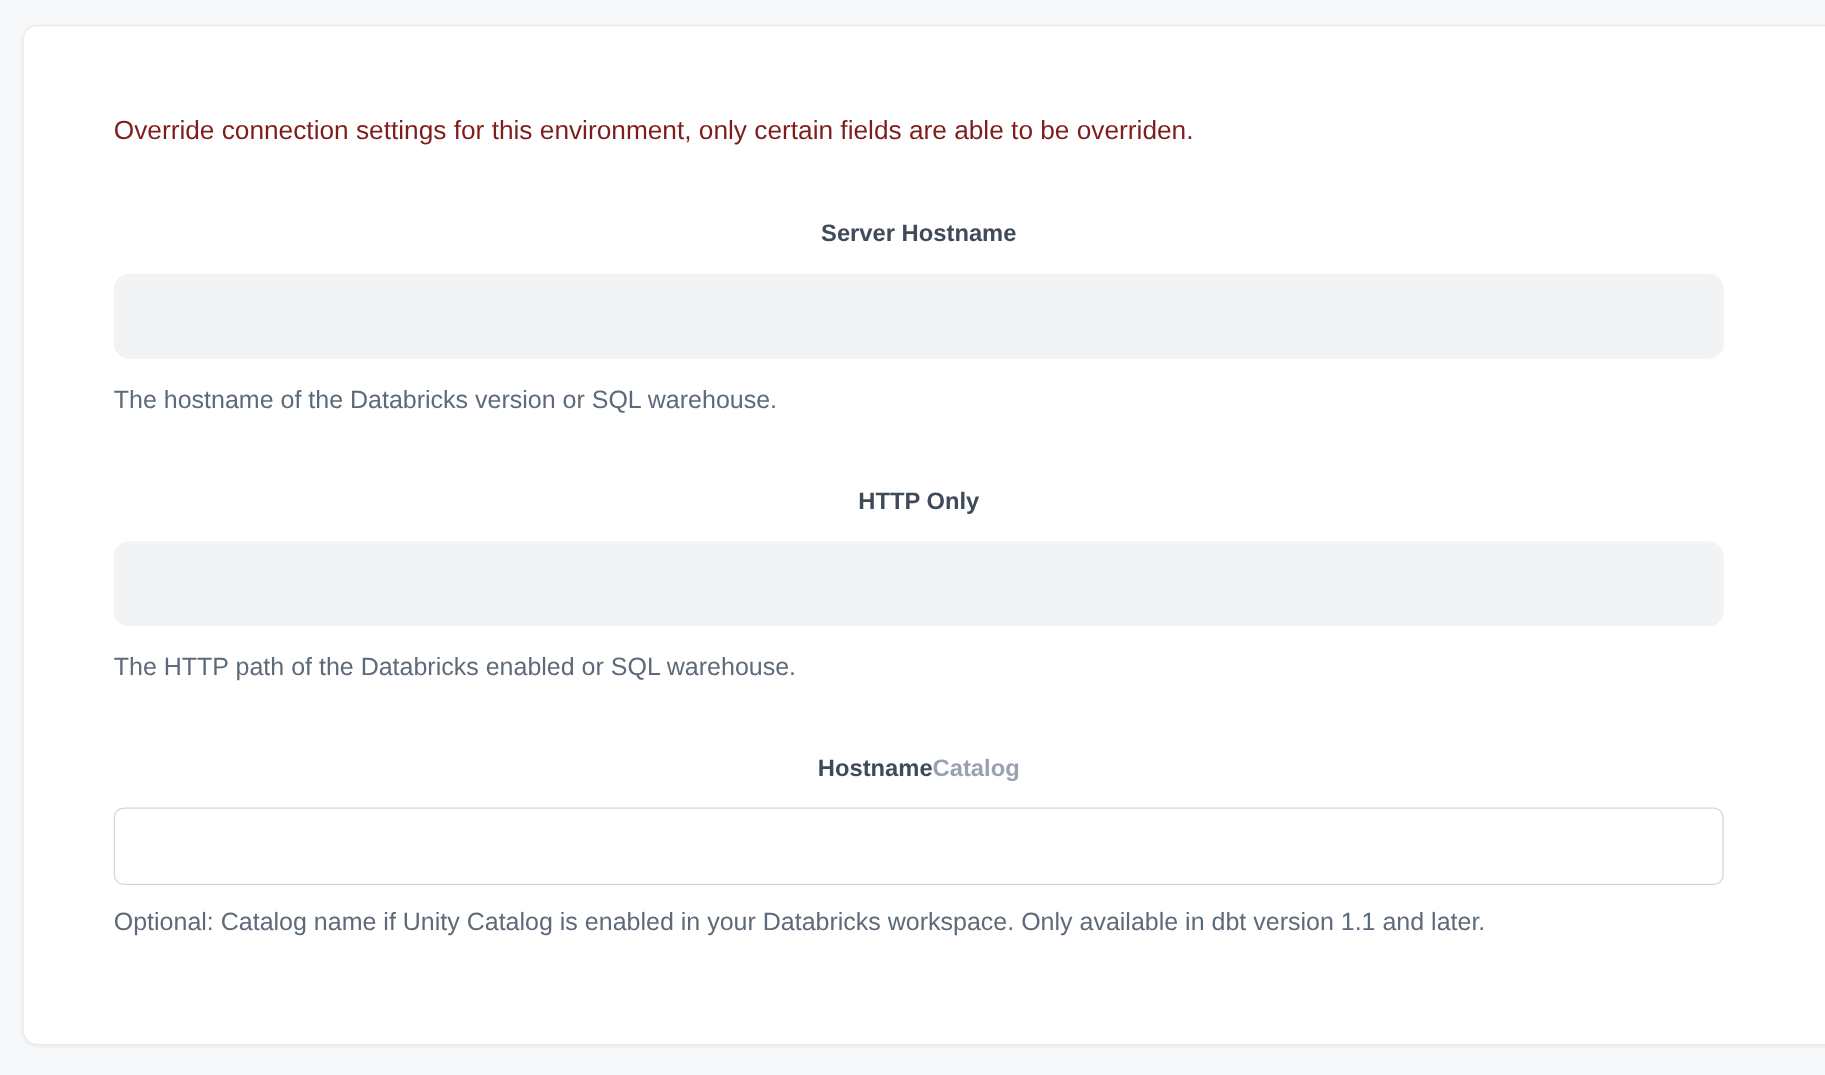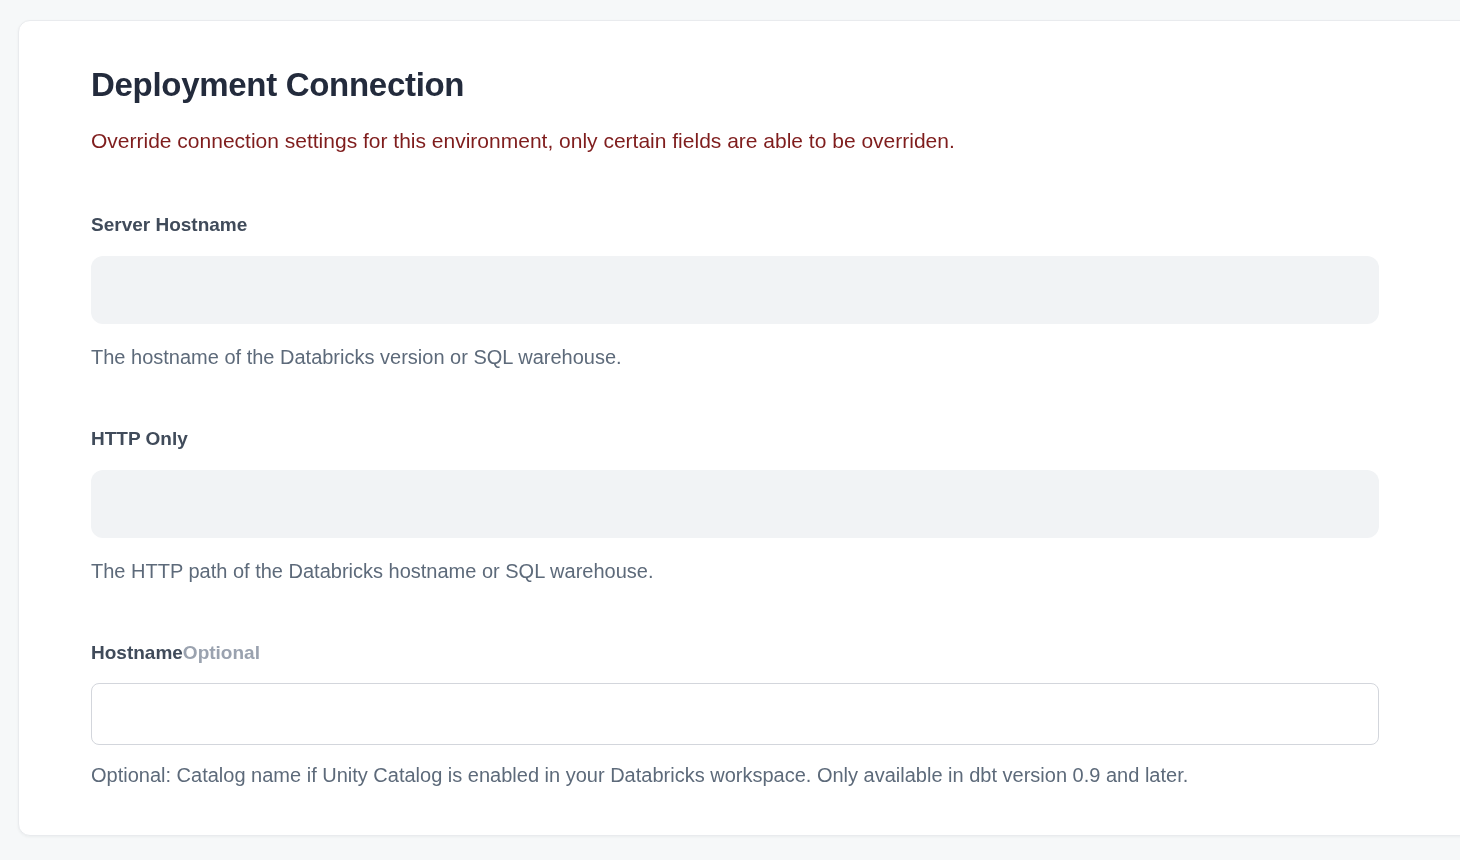--- a/index.html
+++ b/index.html
@@ -46,21 +46,21 @@
   }
 
   .form-group {
     margin-top: 58px;
     width: 1288px;
   }
 
   .label-row {
     display: flex;
     align-items: baseline;
-    justify-content: flex-start;
+    justify-content: center;
   }
 
   .field-label {
     display: block;
     font-size: 19px;
     font-weight: 700;
     color: #404b5a;
     line-height: 24px;
   }
 
@@ -108,43 +108,42 @@
   .help-text.tight {
     margin-top: 19px;
   }
 </style>
 </head>
 <body>
 
 <div class="card">
   <div class="card-content">
 
-    <h1 class="page-title">Deployment Connection</h1>
 
     <p class="page-subtitle">Override connection settings for this environment, only certain fields are able to be overriden.</p>
 
     <div class="form-group">
       <div class="label-row">
         <label class="field-label">Server Hostname</label>
       </div>
       <input type="text" class="text-input disabled" disabled="" value="" style="">
       <p class="help-text">The hostname of the Databricks version or SQL warehouse.</p>
     </div>
 
     <div class="form-group">
       <div class="label-row">
         <label class="field-label">HTTP Only</label>
       </div>
       <input type="text" class="text-input disabled" disabled="" value="" style="">
-      <p class="help-text">The HTTP path of the Databricks hostname or SQL warehouse.</p>
+      <p class="help-text">The HTTP path of the Databricks enabled or SQL warehouse.</p>
     </div>
 
     <div class="form-group">
       <div class="label-row">
         <label class="field-label">Hostname</label>
-        <span class="optional-flag">Optional</span>
+        <span class="optional-flag">Catalog</span>
       </div>
       <input type="text" class="text-input enabled" value="" style="">
-      <p class="help-text tight">Optional: Catalog name if Unity Catalog is enabled in your Databricks workspace. Only available in dbt version 0.9 and later.</p>
+      <p class="help-text tight">Optional: Catalog name if Unity Catalog is enabled in your Databricks workspace. Only available in dbt version 1.1 and later.</p>
     </div>
 
   </div>
 </div>
 
 </body></html>

